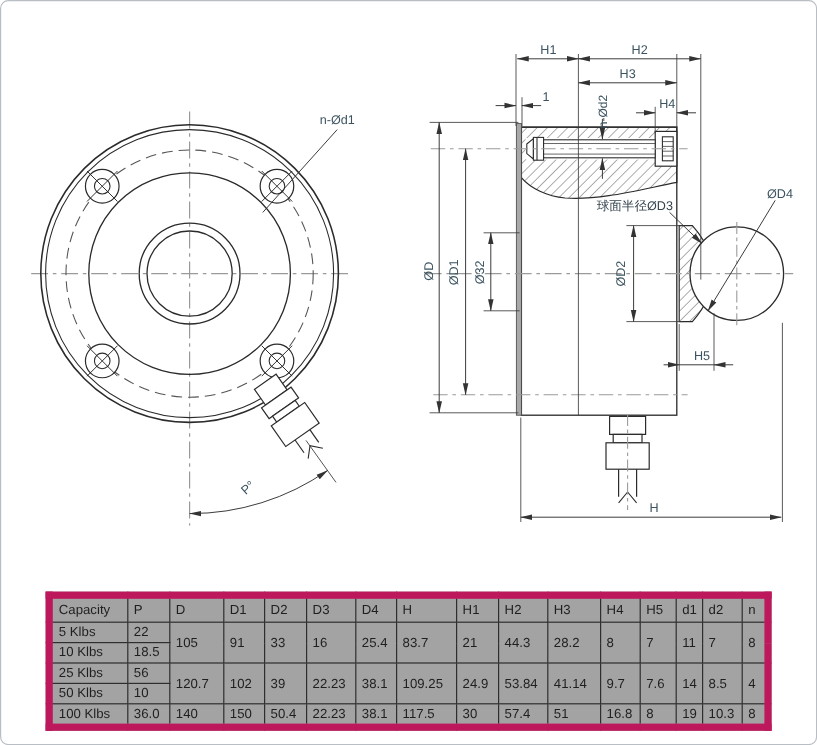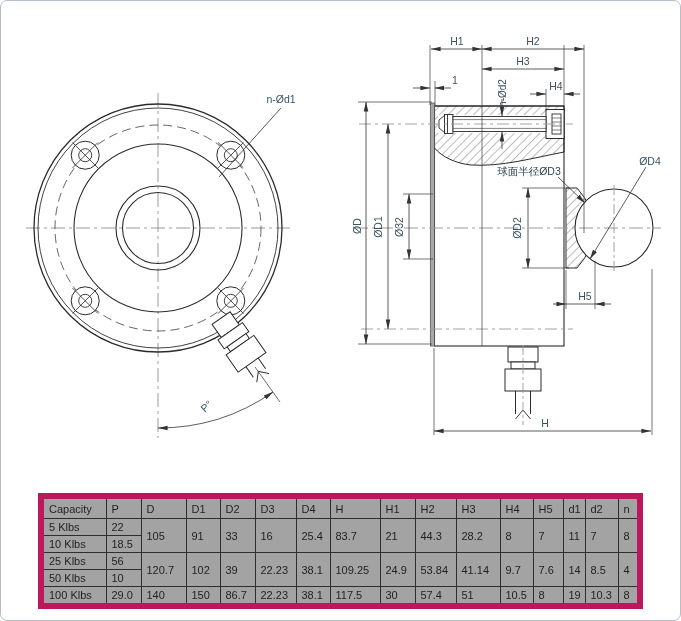--- a/index.html
+++ b/index.html
@@ -272,31 +272,31 @@
           <td rowspan="2" data-name="table-cell">14</td>
           <td rowspan="2" data-name="table-cell">8.5</td>
           <td rowspan="2" data-name="table-cell">4</td>
         </tr>
         <tr data-name="table-row">
           <td data-name="table-cell">50 Klbs</td>
           <td data-name="table-cell">10</td>
         </tr>
         <tr data-name="table-row">
           <td data-name="table-cell">100 Klbs</td>
-          <td data-name="table-cell">29.0</td>
+          <td data-name="table-cell">36.0</td>
           <td data-name="table-cell">140</td>
           <td data-name="table-cell">150</td>
-          <td data-name="table-cell">86.7</td>
+          <td data-name="table-cell">50.4</td>
           <td data-name="table-cell">22.23</td>
           <td data-name="table-cell">38.1</td>
           <td data-name="table-cell">117.5</td>
           <td data-name="table-cell">30</td>
           <td data-name="table-cell">57.4</td>
           <td data-name="table-cell">51</td>
-          <td data-name="table-cell">10.5</td>
+          <td data-name="table-cell">16.8</td>
           <td data-name="table-cell">8</td>
           <td data-name="table-cell">19</td>
           <td data-name="table-cell">10.3</td>
           <td data-name="table-cell">8</td>
         </tr>
       </tbody>
 </table>
 
 </div>
 

